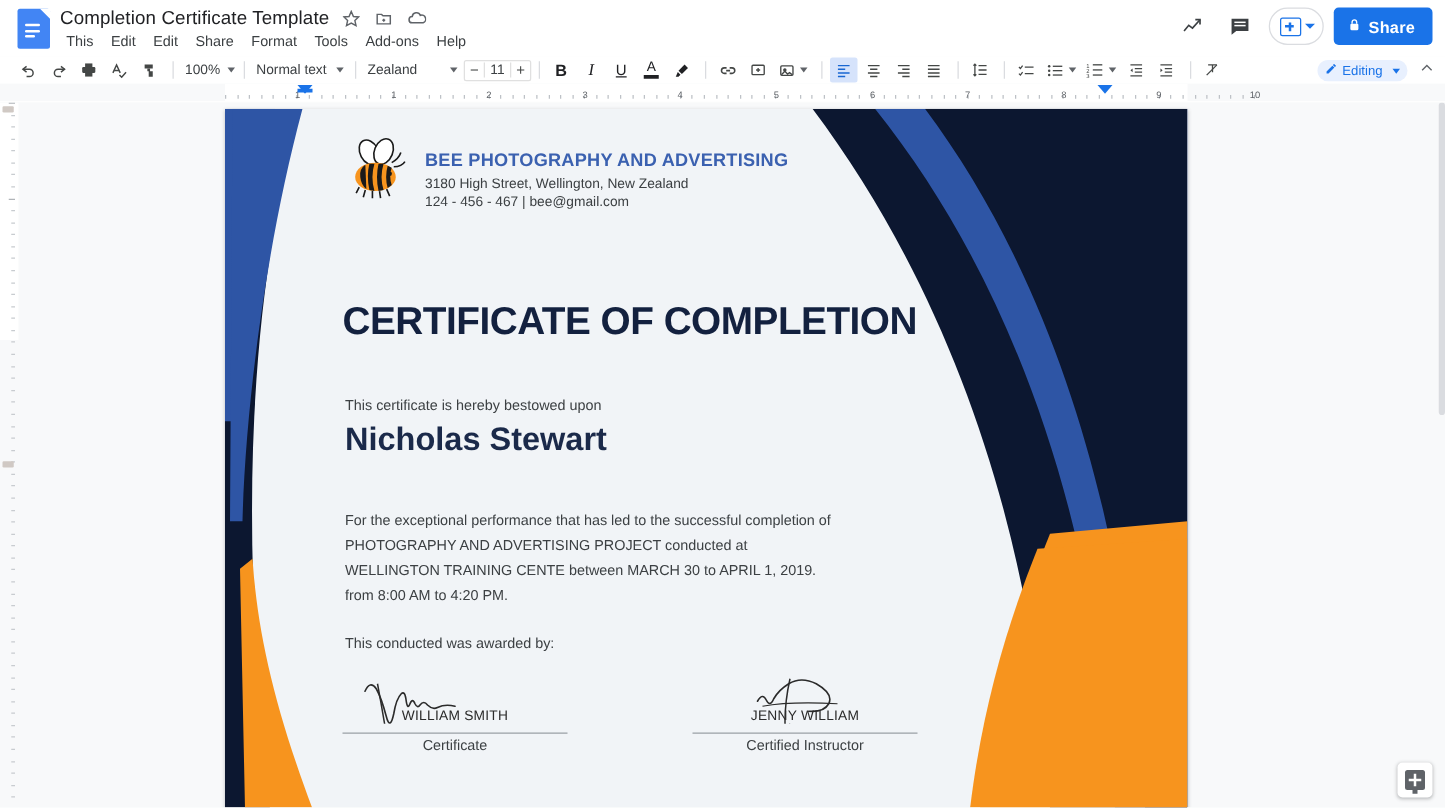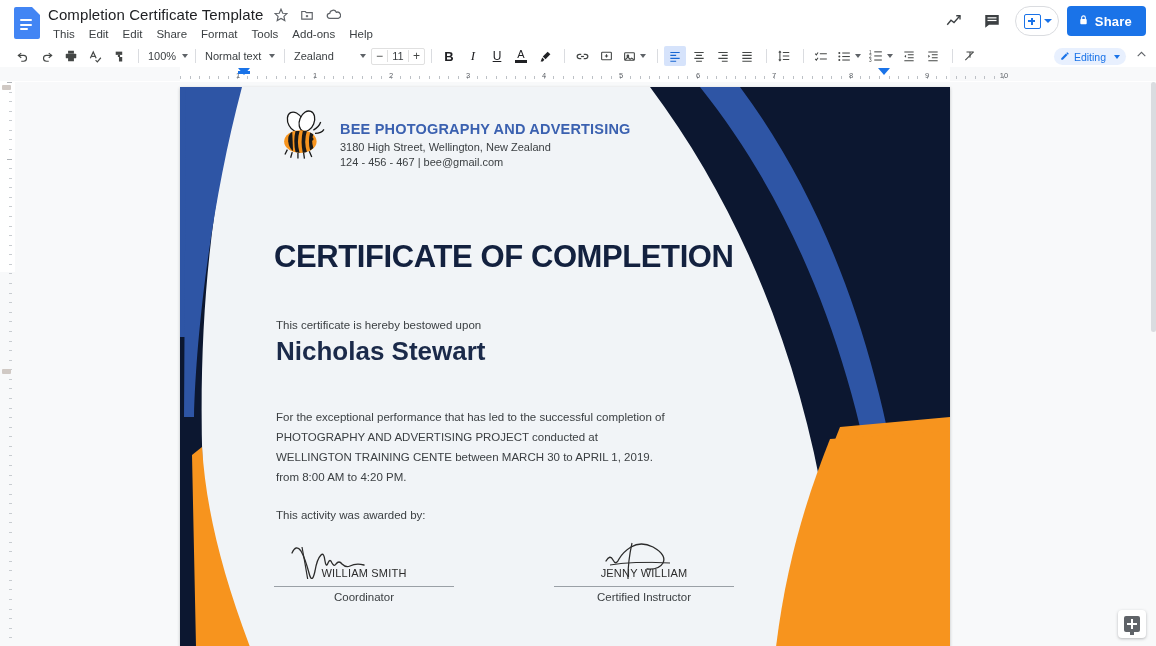--- a/index.html
+++ b/index.html
@@ -887,30 +887,30 @@
             <span class="b">MARCH 30 to APRIL 1, 2019.</span>
           </div>
           <div>
             <span>from</span>
             <span class="b">8:00 AM</span>
             <span>to</span>
             <span class="b">4:20 PM.</span>
           </div>
         </div>
 
-        <div class="cert-awarded">This activity was awarded by:</div>
+        <div class="cert-awarded">This conducted was awarded by:</div>
 
         <div class="sig-group one">
           <svg class="sig-scribble" viewBox="0 0 180 40">
             <path d="M18 14 q4 -9 9 -2 q4 7 8 22 q3 12 6 -2 q2 -12 6 -16 q3 -3 4 6 q1 7 3 2 q2 -5 4 0 q2 4 4 1 q3 -4 6 0 q4 4 8 2 q6 -3 14 -1" stroke="#2b2b2b" stroke-width="1.3" fill="none" stroke-linecap="round"></path>
             <path d="M28 8 q3 16 6 34 q2 12 4 1" stroke="#2b2b2b" stroke-width="1.2" fill="none"></path>
           </svg>
           <div class="sig-name">WILLIAM SMITH</div>
           <div class="sig-line"></div>
-          <div class="sig-role">Coordinator</div>
+          <div class="sig-role">Certificate</div>
         </div>
 
         <div class="sig-group two">
           <svg class="sig-scribble" viewBox="0 0 180 40">
             <path d="M52 22 q4 -7 7 -1 q3 6 6 -1 q4 -7 12 -12 q10 -6 22 0 q14 8 10 16 q-4 7 -16 6" stroke="#2b2b2b" stroke-width="1.3" fill="none" stroke-linecap="round"></path>
             <path d="M78 4 q-4 18 -4 34 q0 12 4 2" stroke="#2b2b2b" stroke-width="1.2" fill="none"></path>
             <path d="M56 26 q22 -4 60 -2" stroke="#2b2b2b" stroke-width="1" fill="none"></path>
           </svg>
           <div class="sig-name">JENNY WILLIAM</div>
           <div class="sig-line"></div>

